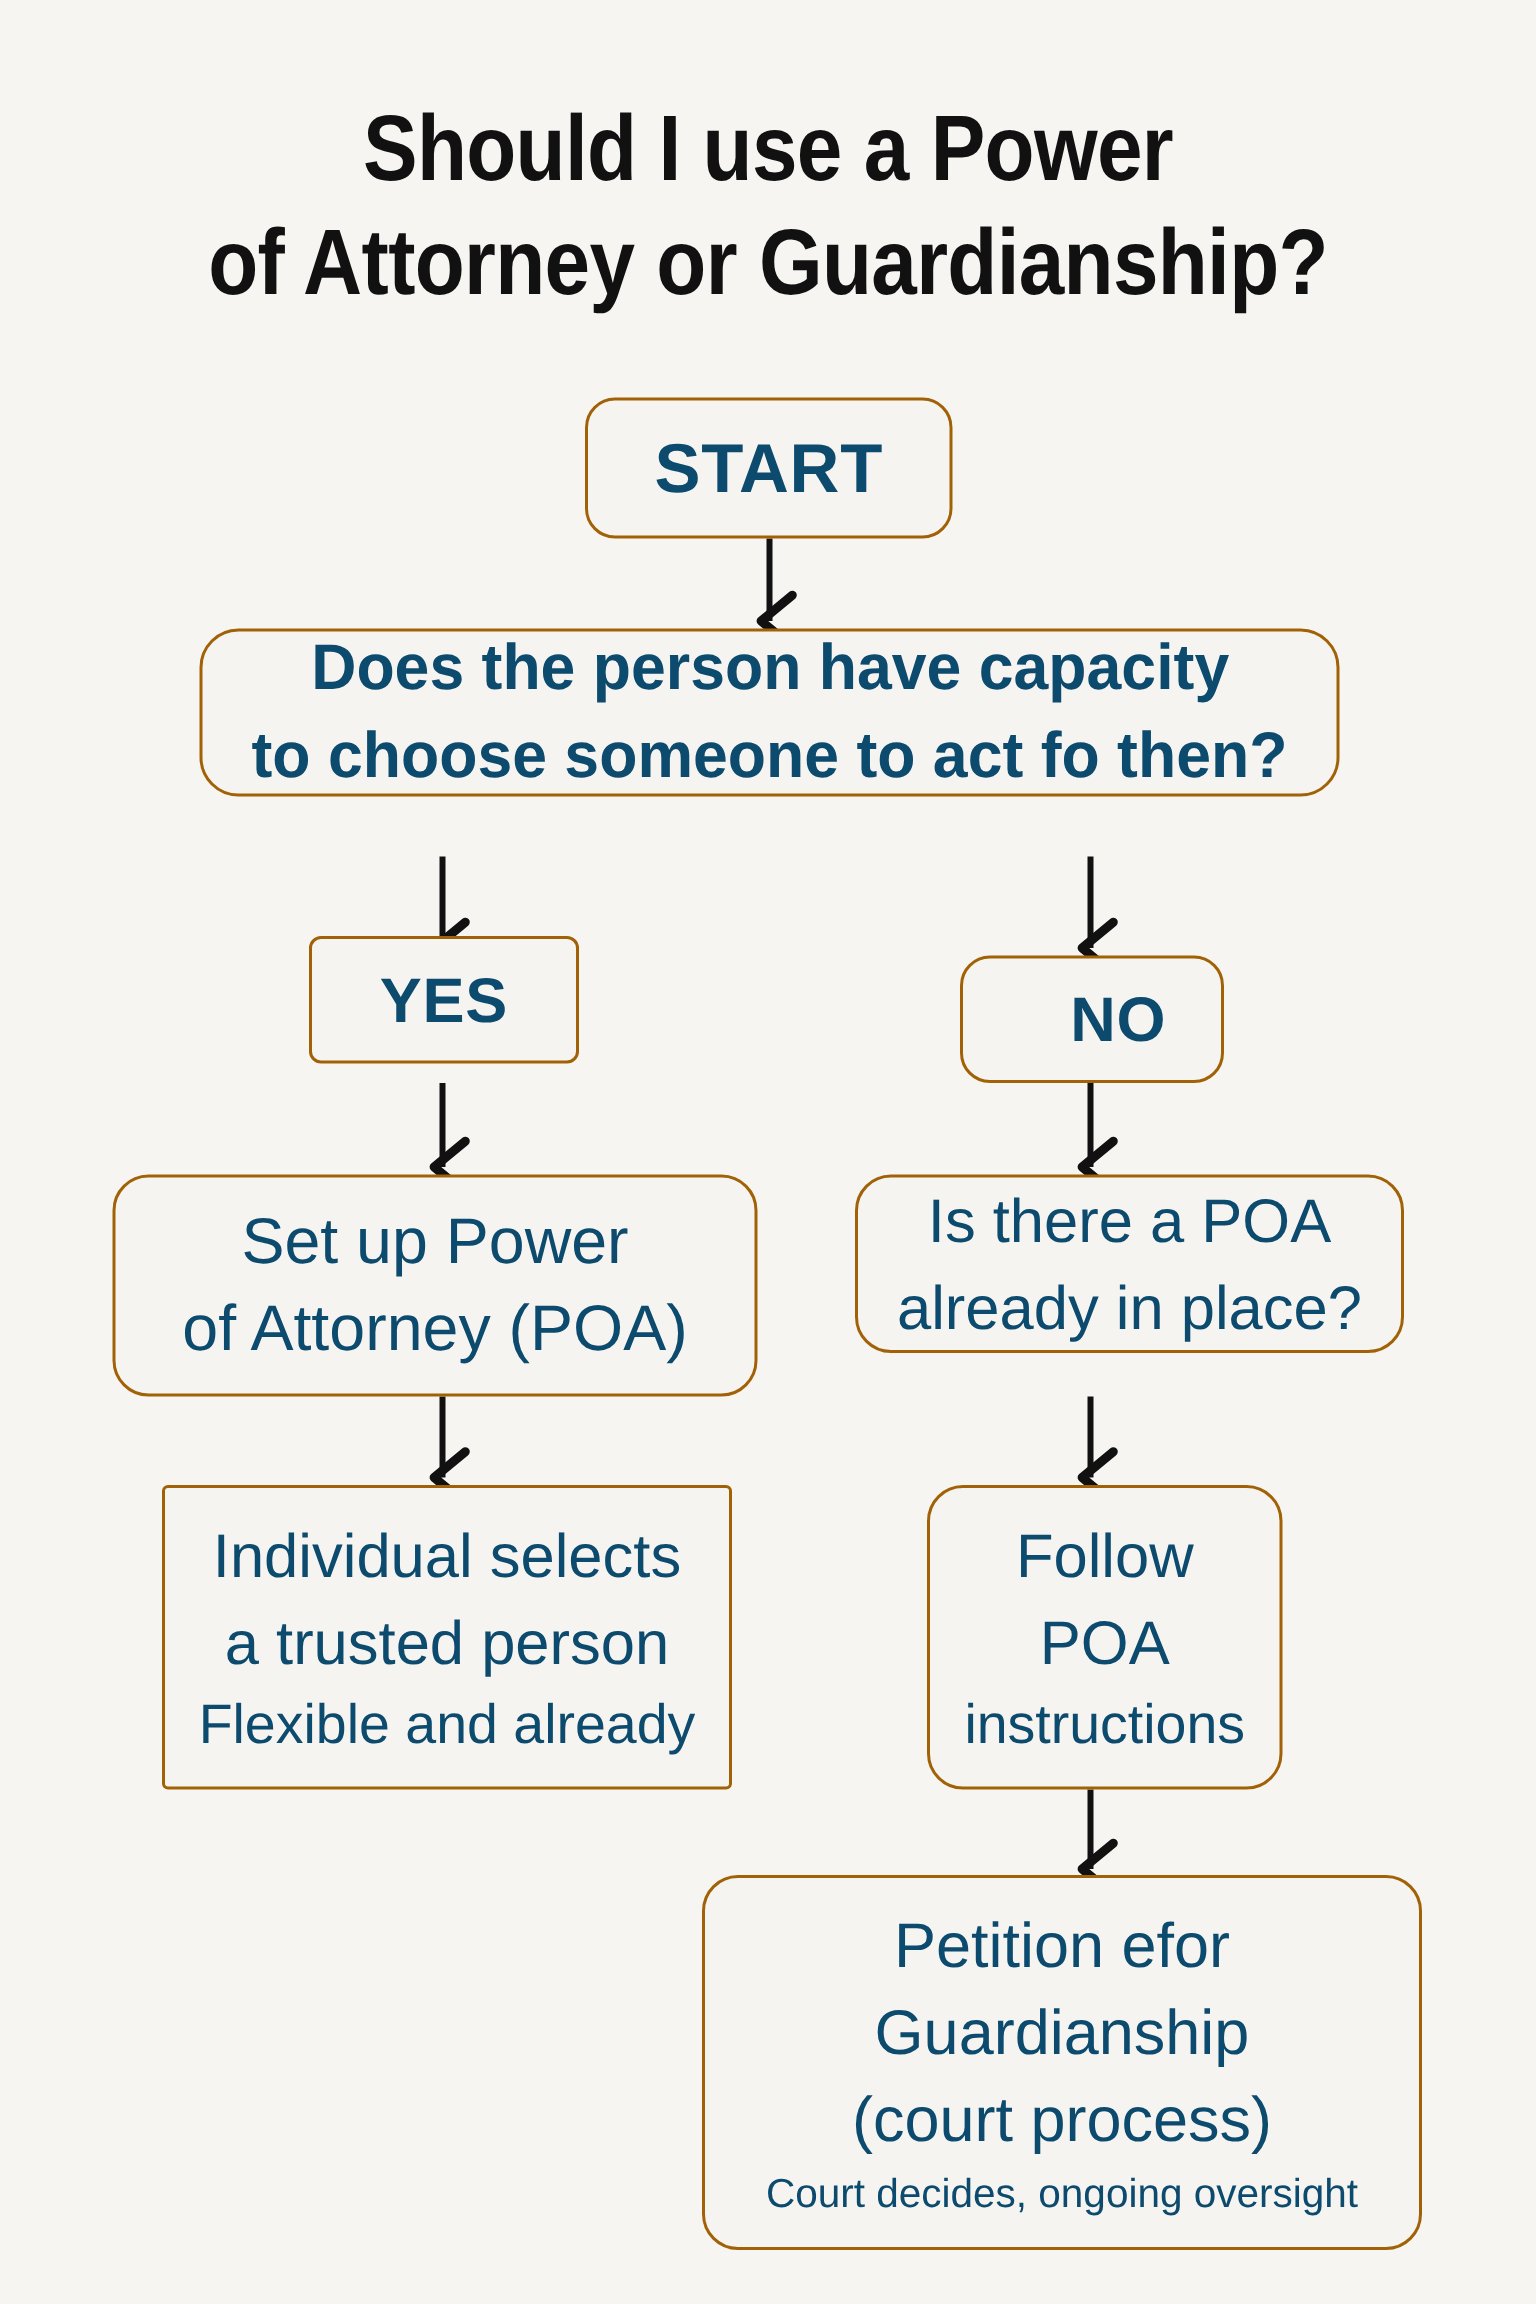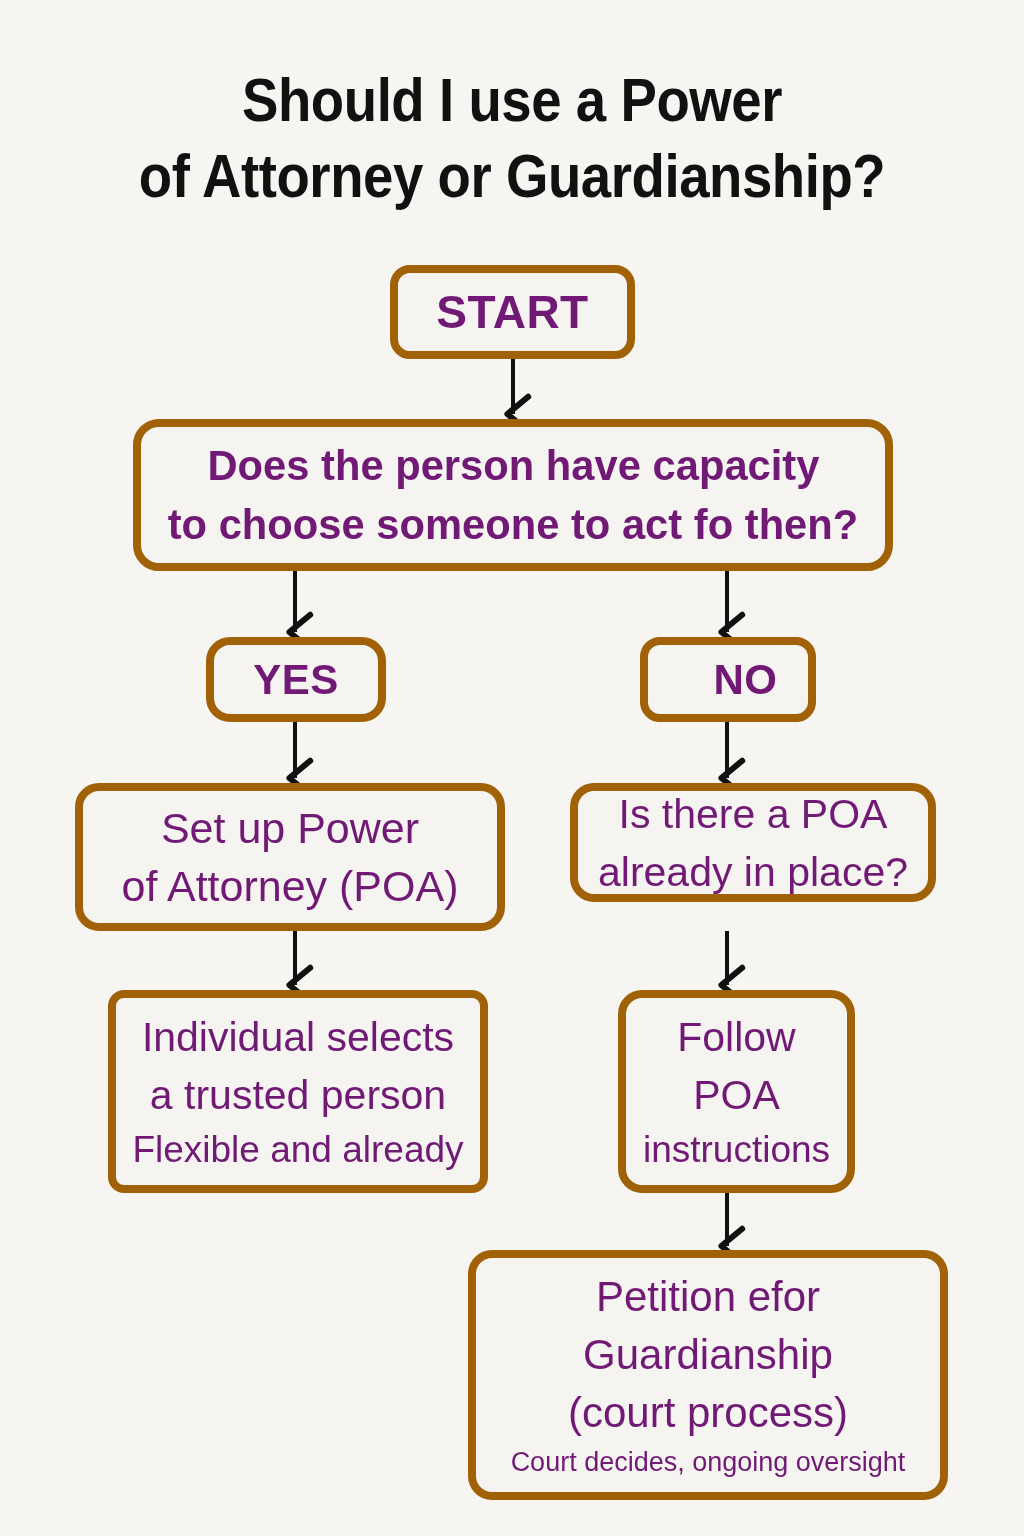--- a/index.html
+++ b/index.html
@@ -36,28 +36,28 @@
     transform: scaleX(0.88);
     transform-origin: center top;
     white-space: pre-line;
   }
 
   
   .node {
     position: absolute;
     box-sizing: border-box;
     background: #f6f4f1;
-    border: 8px solid #a16207;
+    border: 2px solid #a16207;
     border-radius: 22px;
     display: flex;
     flex-direction: column;
     align-items: center;
     justify-content: center;
     text-align: right;
-    color: #701a75;
+    color: #0c4a6e;
   }
   .node .ln {
     display: block;
     white-space: nowrap;
   }
 
   
   #node-start {
     left: 390px;
     top: 265px;
@@ -70,37 +70,37 @@
     font-weight: 700;
     line-height: 52px;
     letter-spacing: 0.5px;
   }
 
   
   #node-capacity {
     left: 133px;
     top: 419px;
     width: 760px;
-    height: 152px;
+    height: 112px;
     border-radius: 26px;
   }
   #node-capacity .ln {
     font-size: 43px;
     font-weight: 600;
     line-height: 59px;
     transform: scaleX(0.97);
   }
 
   
   #node-yes {
     left: 206px;
-    top: 637px;
+    top: 624px;
     width: 180px;
     height: 85px;
-    border-radius: 24px;
+    border-radius: 8px;
   }
   #node-no {
     left: 640px;
     top: 637px;
     width: 176px;
     height: 85px;
     border-radius: 20px;
     padding-left: 35px;
   }
   #node-yes .ln, #node-no .ln {
@@ -137,21 +137,21 @@
     font-weight: 400;
     line-height: 58px;
   }
 
   
   #node-individual {
     left: 108px;
     top: 990px;
     width: 380px;
     height: 203px;
-    border-radius: 16px;
+    border-radius: 4px;
   }
   #node-individual .ln {
     font-size: 41px;
     font-weight: 400;
     line-height: 58px;
   }
   #node-individual .ln.small {
     font-size: 37px;
     line-height: 52px;
   }

